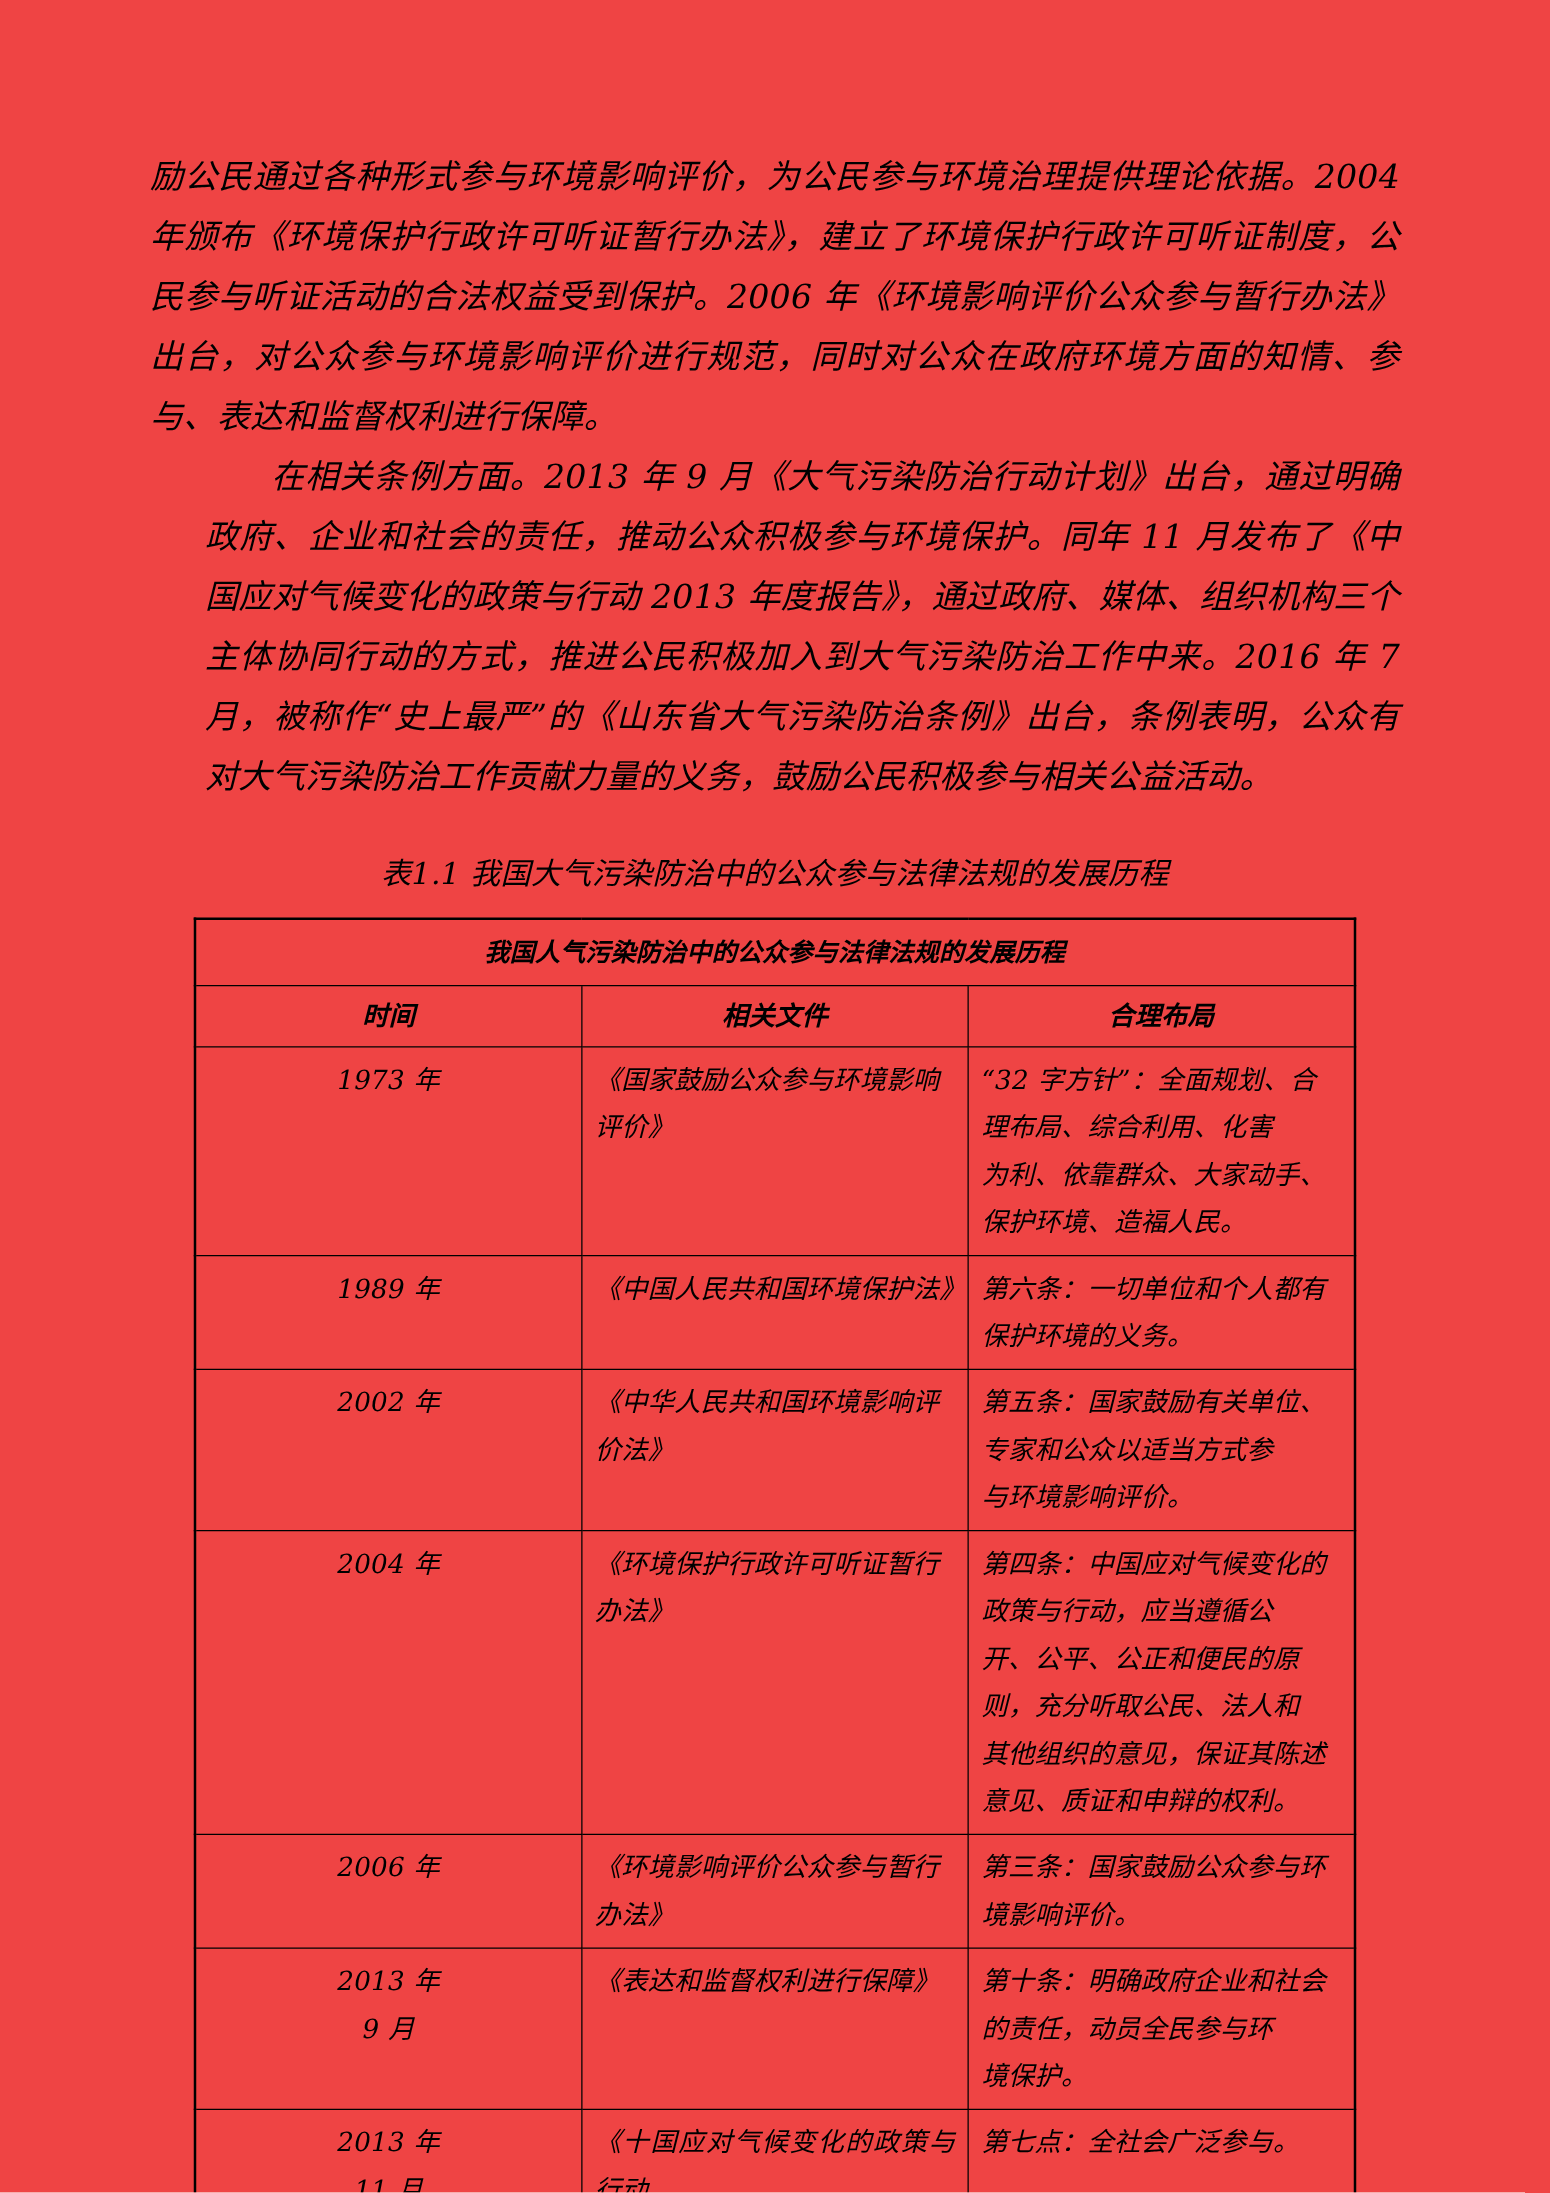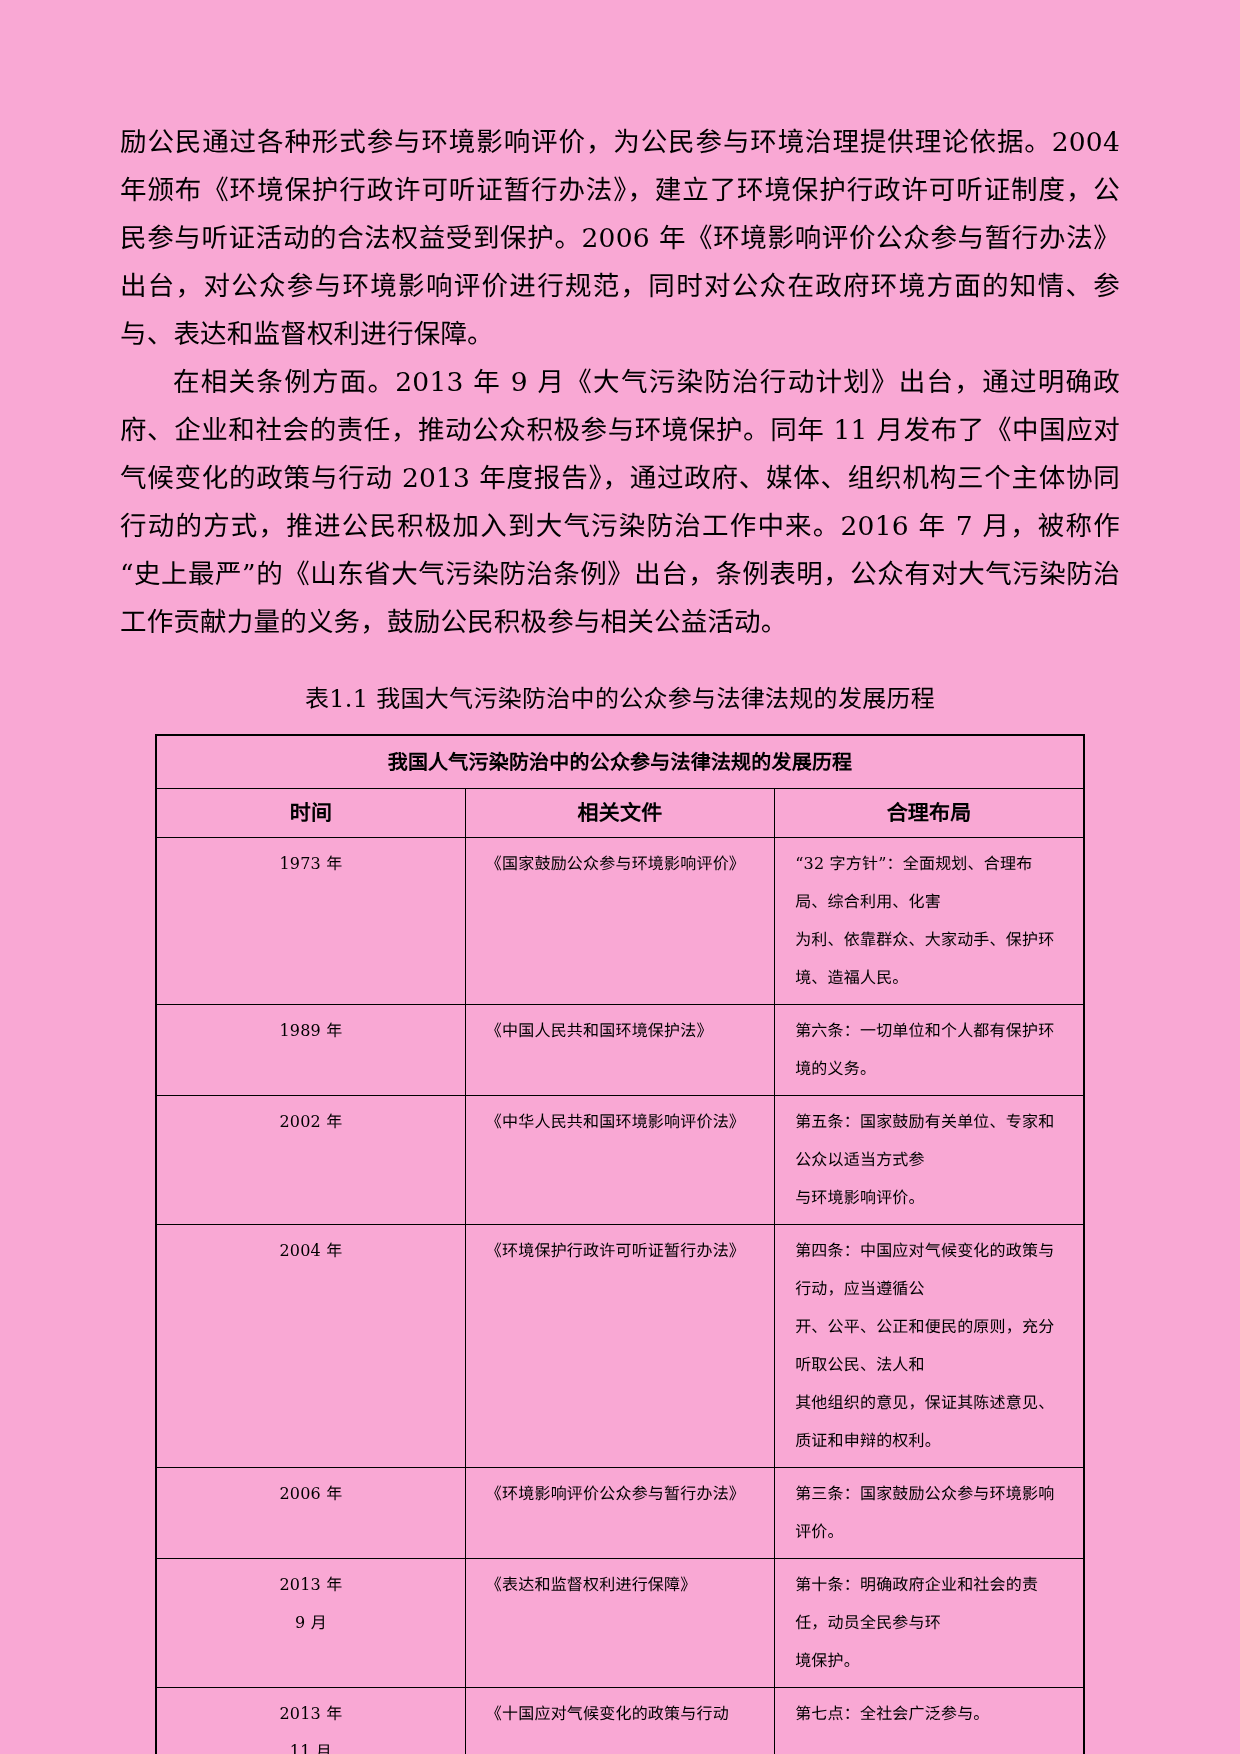--- a/index.html
+++ b/index.html
@@ -11,57 +11,59 @@
   body {
     font-family: "DejaVu Serif", "Liberation Serif", serif;
     color: #000000;
   }
   .page {
     position: relative;
     width: 1240px;
     height: 1754px;
     box-sizing: border-box;
     padding: 118px 120px 60px 120px;
-    background: #f9a8d4;
+    background: #ef4444;
     overflow: hidden;
+    font-style: italic;
   }
   .body-text {
     font-size: 26.5px;
     line-height: 48px;
     text-align: justify;
     text-justify: inter-ideograph;
     letter-spacing: 0.2px;
     margin: 0;
     word-break: break-all;
   }
   .indent {
     text-indent: 2em;
+    margin-left: 44px;
   }
   .table-caption {
     text-align: center;
     font-size: 24px;
     line-height: 34px;
     margin: 36px 0 18px 0;
     letter-spacing: 0.3px;
   }
   table.doc-table {
     border-collapse: collapse;
     width: 930px;
     margin: 0 auto;
     table-layout: fixed;
     border: 2px solid #000;
   }
   table.doc-table td,
   table.doc-table th {
     border: 1px solid #000;
     vertical-align: top;
     font-weight: normal;
-    font-size: 16px;
+    font-size: 21px;
     line-height: 38px;
-    padding: 7px 20px;
+    padding: 7px 10px;
     letter-spacing: 0.2px;
   }
   table.doc-table tr.title-row th {
     text-align: center;
     font-weight: bold;
     font-size: 20px;
     line-height: 34px;
     padding: 9px 10px;
     border-bottom: 1px solid #000;
   }

